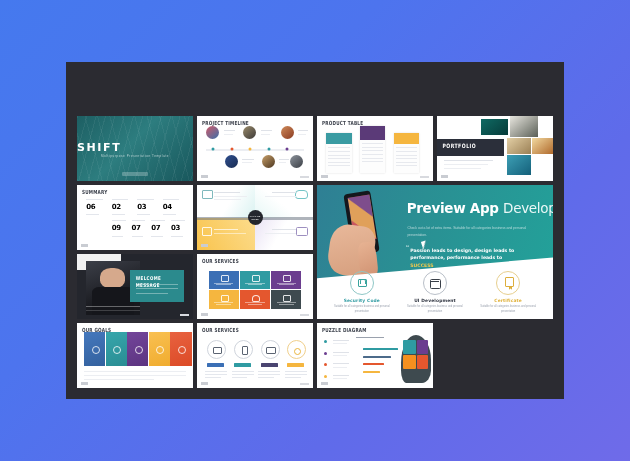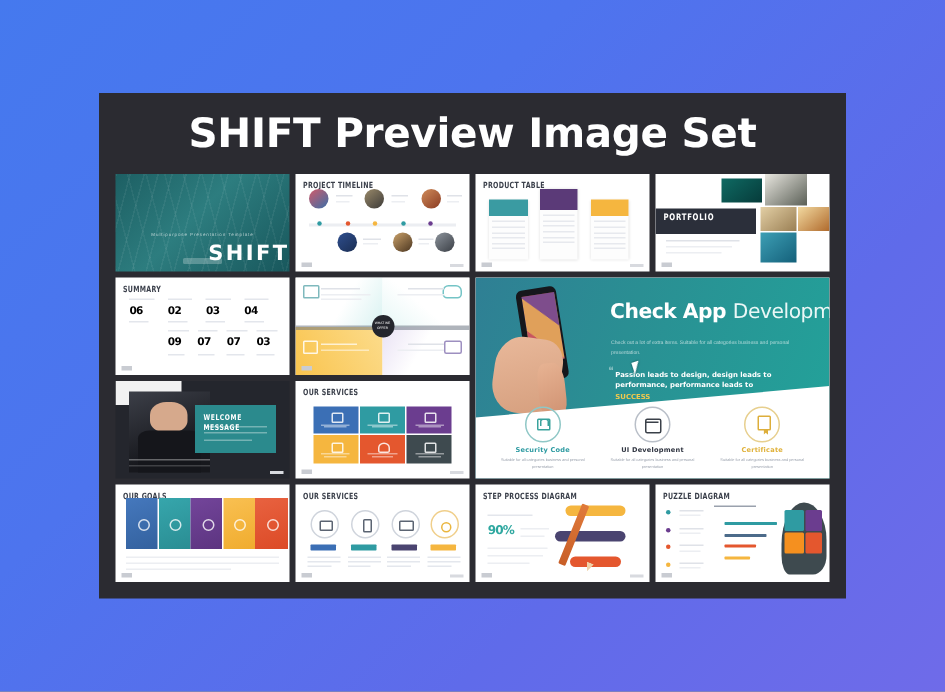--- a/index.html
+++ b/index.html
@@ -47,22 +47,22 @@
   }
   .corner-logo{position:absolute;left:4px;bottom:3px;width:7px;height:3px;background:#c9ccd2;}
   .corner-pg{position:absolute;right:4px;bottom:3px;width:9px;height:2px;background:#d8dadf;}
 
   
   .s1{background:linear-gradient(135deg,#1d5f63 0%,#2d7d7f 45%,#18575c 100%);}
   .s1 .rays{position:absolute;inset:0;
     background:
       repeating-linear-gradient(105deg,rgba(255,255,255,.06) 0 1px,transparent 1px 9px),
       repeating-linear-gradient(75deg,rgba(255,255,255,.05) 0 1px,transparent 1px 12px);}
-  .s1 .word{position:absolute;left:0;right:0;top:38%;text-align:right;color:#fff;
-    font-size:14px;font-weight:bold;letter-spacing:1.6px;font-family:"DejaVu Sans",sans-serif;margin-top:20px;}
+  .s1 .word{position:absolute;left:0;right:0;top:38%;text-align:left;color:#fff;
+    font-size:11px;font-weight:bold;letter-spacing:1.6px;font-family:"DejaVu Sans",sans-serif;}
   .s1 .sub{position:absolute;left:0;right:0;top:58%;text-align:center;color:rgba(255,255,255,.65);
     font-size:3px;letter-spacing:.6px;}
   .s1 .badge{position:absolute;left:50%;bottom:8%;transform:translateX(-50%);
     width:26px;height:4px;background:rgba(255,255,255,.25);border-radius:1px;}
 
   
   .circ{border-radius:50%;position:absolute;}
   .tl-line{position:absolute;left:8%;right:8%;top:50%;height:2px;background:#eceef2;}
   .tl-dot{position:absolute;top:50%;width:3px;height:3px;border-radius:50%;transform:translate(-50%,-50%);}
   .ln{position:absolute;height:1px;background:#dfe2e8;}
@@ -151,21 +151,20 @@
   .cursor{position:absolute;left:44.5%;top:42%;width:0;height:0;
     border-left:5px solid #ffffff;border-bottom:8px solid transparent;
     transform:rotate(-18deg);filter:drop-shadow(0 0 .6px rgba(0,0,0,.55));}
 </style>
 </head>
 <body>
 
 <div class="stage">
   <div class="panel">
 
-    <div class="panel-title">SHIFT Preview Image Set</div>
 
     <div class="grid">
 
       <div class="slide s1">
         <div class="rays"></div>
         <div class="word">SHIFT</div>
         <div class="sub">Multipurpose Presentation Template</div>
         <div class="badge"></div>
       </div>
 
@@ -314,21 +313,21 @@
         <div class="hand">
           <div style="position:absolute;left:30%;top:2%;width:34%;height:72%;background:#15171c;border-radius:4px;transform:rotate(-9deg)"></div>
           <div style="position:absolute;left:33%;top:7%;width:28%;height:52%;transform:rotate(-9deg);
             background:
               linear-gradient(45deg,#c8555f 0 33%,#e0a05a 33% 66%,#7e4d8c 66% 100%),
               linear-gradient(#333,#555);
             background-blend-mode:normal;"></div>
           <div style="position:absolute;left:6%;top:40%;width:56%;height:60%;background:linear-gradient(160deg,#e9b99b,#d59e7d);border-radius:40% 30% 20% 38%;transform:rotate(8deg)"></div>
           <div style="position:absolute;left:44%;top:60%;width:22%;height:42%;background:linear-gradient(160deg,#e7b393,#cf9171);border-radius:30% 40% 30% 30%;transform:rotate(-6deg)"></div>
         </div>
-        <h2><b>Check App</b> <span>Development</span></h2>
+        <h2><b>Preview App</b> <span>Development</span></h2>
         <div class="lead">Check out a lot of extra items. Suitable for all categories business and personal presentation.</div>
         <div class="qm" style="left:37.6%;top:44%;">“</div>
         <div class="quote"><span>Passion leads to design, design leads to performance, performance leads to </span><em>SUCCESS</em></div>
         <div class="cursor"></div>
         <div class="wedge"></div>
 
         <div class="fitem" style="left:6%">
           <div class="fcirc" style="border-color:#8fc7c6">
             <div style="position:absolute;left:50%;top:44%;width:7px;height:6px;margin:-3px 0 0 -3.5px;border:1px solid #3aa39d;border-radius:1px"></div>
             <div style="position:absolute;left:50%;top:30%;width:4px;height:4px;margin-left:-2px;border:1px solid #3aa39d;border-bottom:none;border-radius:2px 2px 0 0"></div>
@@ -465,37 +464,20 @@
           </div>
         <div class="sv-txt" style="left:76%">
             <i></i>
             <i></i>
             <i style="width:70%"></i>
           </div>
         <div class="corner-logo"></div>
         <div class="corner-pg"></div>
       </div>
 
-      <div class="slide">
-        <div class="sv-title">STEP PROCESS DIAGRAM</div>
-        <div class="capline" style="left:7%;top:30%;width:26%"></div>
-        <div class="pct">90%</div>
-        <div class="ln2" style="left:26%;top:44%;width:16%"></div>
-        <div class="ln2" style="left:26%;top:52%;width:14%"></div>
-        <div class="ln2" style="left:7%;top:64%;width:34%"></div>
-        <div class="ln2" style="left:7%;top:72%;width:32%"></div>
-        <div class="ln2" style="left:7%;top:80%;width:24%"></div>
-        <div class="pill" style="left:52%;top:22%;width:34%;background:#f5b63f"></div>
-        <div class="pill" style="left:46%;top:48%;width:40%;background:#4a4470"></div>
-        <div class="pill" style="left:54%;top:74%;width:30%;background:#e4572e"></div>
-        <div class="pencil" style="left:54%;top:18%;width:5px;height:66%;background:linear-gradient(#e07a3a,#c85e27);transform:rotate(22deg);border-radius:1px"></div>
-        <div class="pencil" style="left:63%;top:80%;width:5px;height:6px;background:#f0d2a8;transform:rotate(22deg);clip-path:polygon(0 0,100% 0,50% 100%)"></div>
-        <div class="corner-logo"></div>
-        <div class="corner-pg"></div>
-      </div>
 
       <div class="slide">
         <div class="sv-title">PUZZLE DIAGRAM</div>
         <div class="bullet" style="left:6%;top:26%;background:#2f9ba2"></div>
         <div class="bullet" style="left:6%;top:44%;background:#6b3d8f"></div>
         <div class="bullet" style="left:6%;top:62%;background:#e4572e"></div>
         <div class="bullet" style="left:6%;top:80%;background:#f5b63f"></div>
         <div class="ln" style="left:14%;top:26%;width:14%"></div>
           <div class="ln2" style="left:14%;top:31%;width:12%"></div>
         <div class="ln" style="left:14%;top:44%;width:14%"></div>

